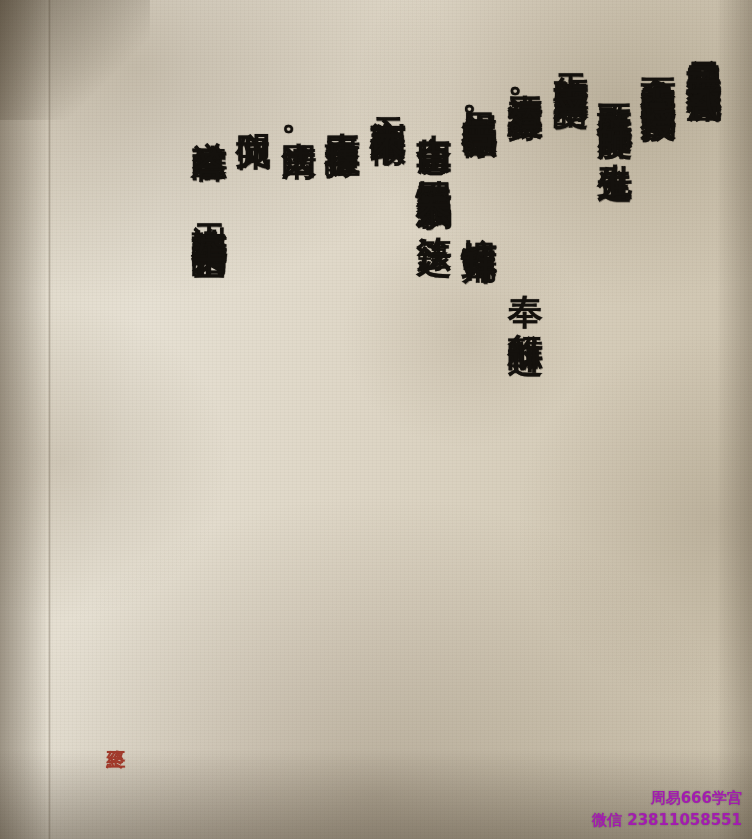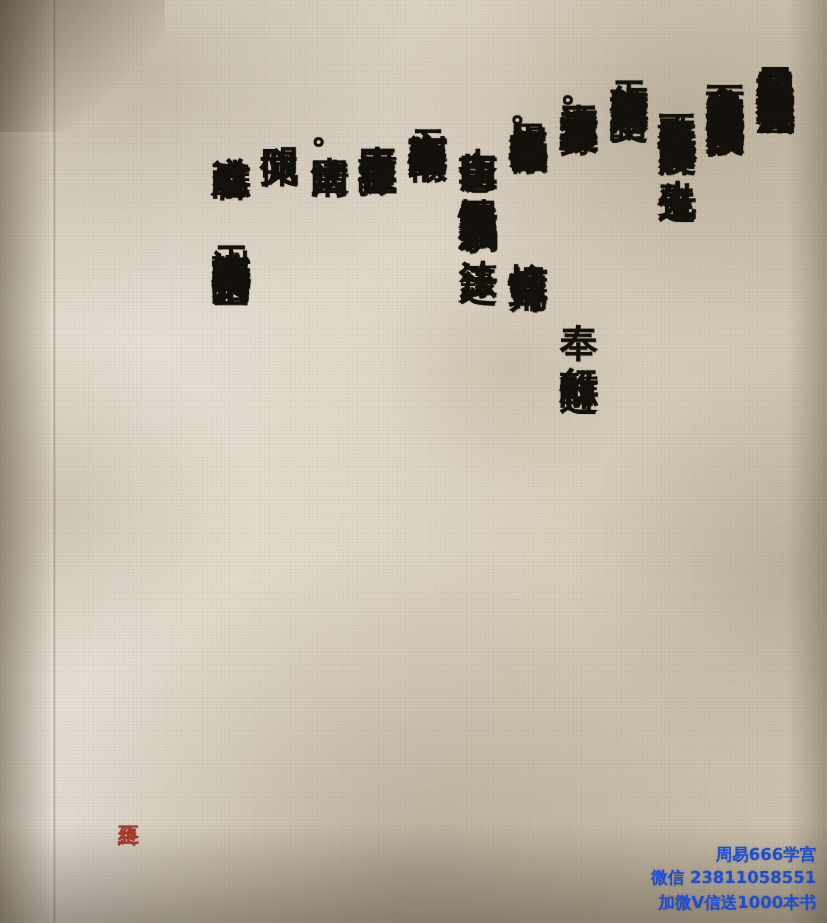--- a/index.html
+++ b/index.html
@@ -122,21 +122,21 @@
     text-shadow: 0 0 1px rgba(140,40,25,0.5);
   }
 
   
   #watermark {
     position: absolute;
     right: 10px;
     bottom: 8px;
     text-align: right;
     font-family: "DejaVu Sans", sans-serif;
-    color: #1d4ed8;
+    color: #a21caf;
     font-weight: 700;
     line-height: 1.42;
     text-shadow: 0 0 2px rgba(0,0,0,0.25);
   }
   #watermark .wm-line { font-size: 15px; display: block; white-space: nowrap; }
   #watermark .wm-line.wm-title { font-size: 15px; }
   #watermark .wm-line.wm-url { font-size: 15px; }
 </style>
 </head>
 <body>
@@ -163,15 +163,14 @@
     <div class="col c9">大清國。、</div>
     <div class="col c8">文叩佩</div>
     <div class="col c9">道建醮答　　天謝地請福祈安具詞信士</div>
   </div>
 
   <div id="seal">終至</div>
 
   <div id="watermark">
     <span class="wm-line wm-title">周易666学宫</span>
     <span class="wm-line">微信 23811058551</span>
-    <span class="wm-line">加微V信送1000本书</span>
   </div>
 </div>
 
 </body></html>

